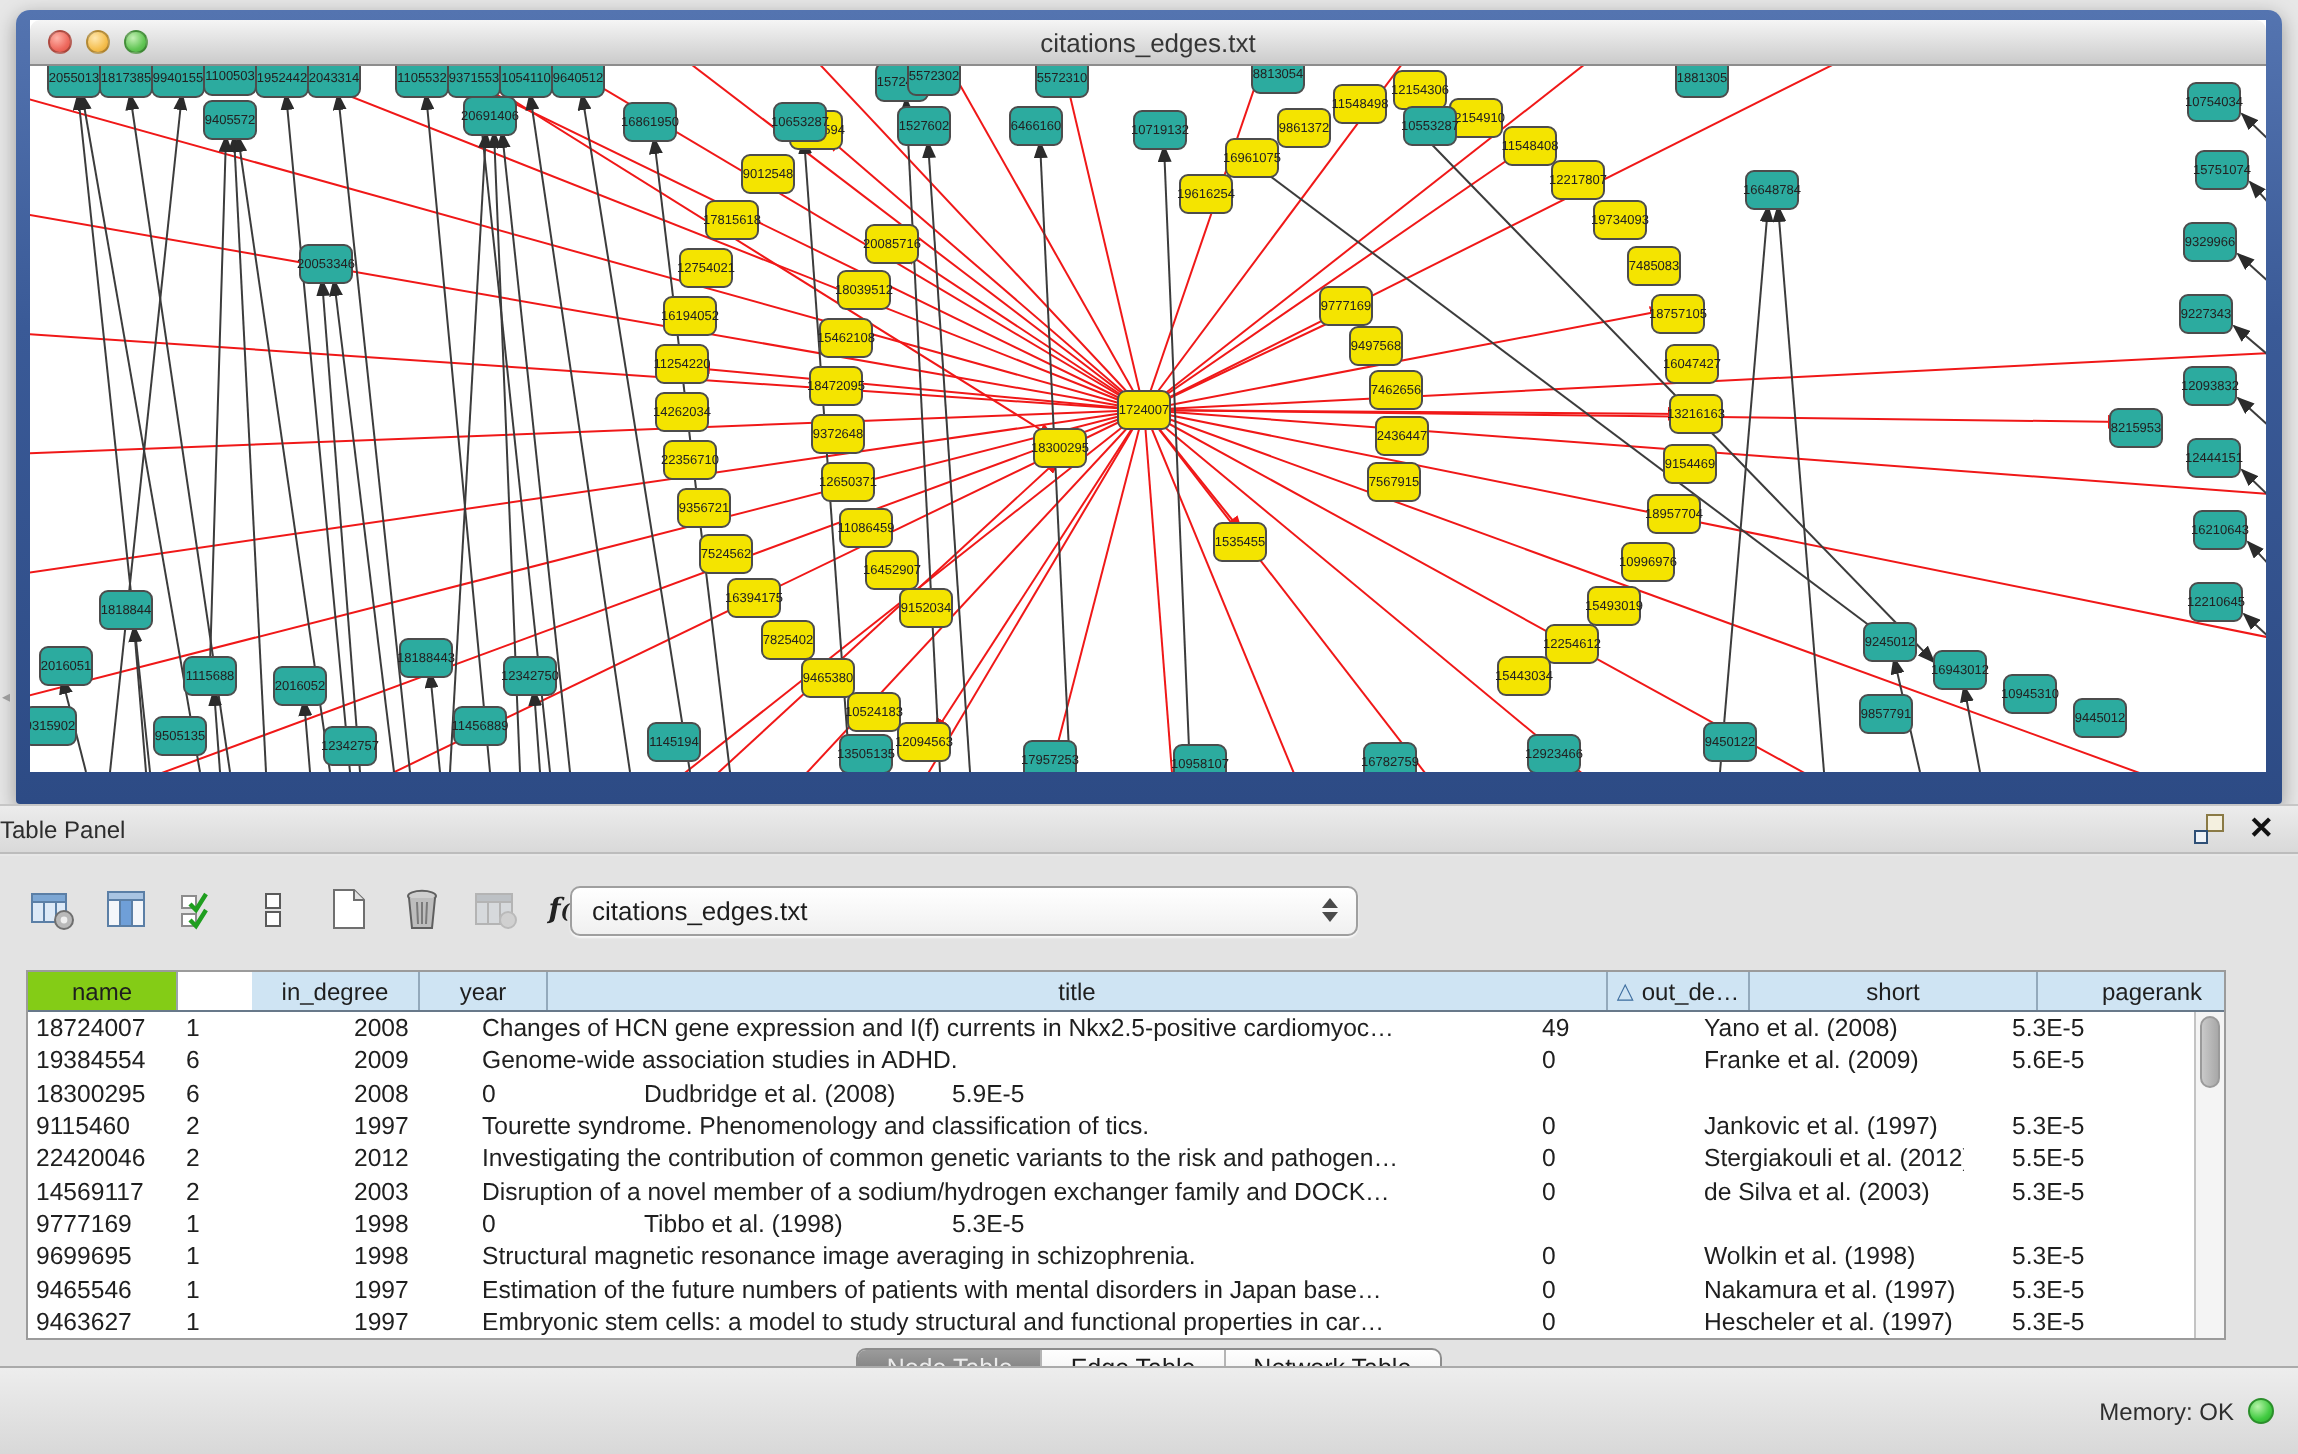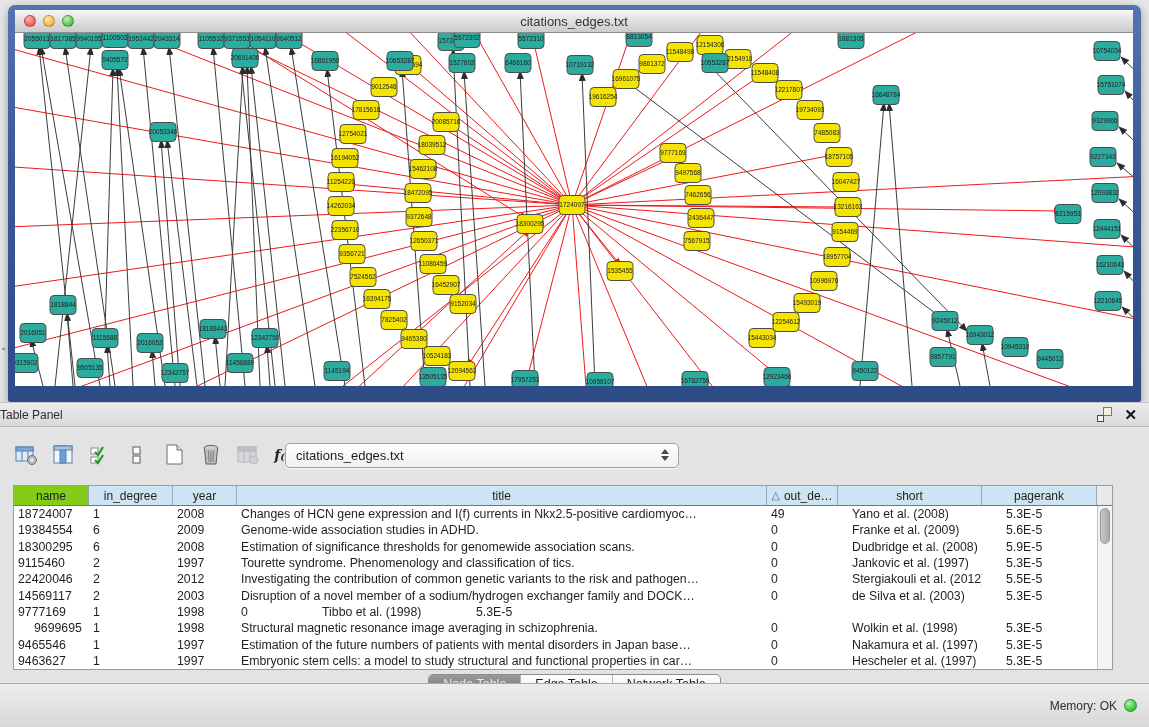--- a/index.html
+++ b/index.html
@@ -740,21 +740,21 @@
         <i class="up"></i>
         <i class="dn"></i>
       </span>
   </div>
 
   <div class="table-wrap">
     <div class="thead" id="thead">
         <div class="th gray" style="width: 75px; flex: 0 0 75px;">
           <span>name</span>
         </div>
-        <div class="th" style="width: 84px; flex: 0 0 84px;">
+        <div class="th" style="width: 84px; flex: 0 0 84px; margin-left: 37px;">
           <span>in_degree</span>
         </div>
         <div class="th" style="width: 64px; flex: 0 0 64px;">
           <span>year</span>
         </div>
         <div class="th" style="width: 530px; flex: 0 0 530px;">
           <span>title</span>
         </div>
         <div class="th" style="width: 71px; flex: 0 0 71px;">
           <span class="sort">△</span>
@@ -785,21 +785,20 @@
             <div class="td" style="width: 64px; flex: 0 0 64px; padding-left: 4px;">2009</div>
             <div class="td" style="width: 530px; flex: 0 0 530px; padding-left: 4px;">Genome-wide association studies in ADHD.</div>
             <div class="td" style="width: 71px; flex: 0 0 71px; padding-left: 4px;">0</div>
             <div class="td" style="width: 144px; flex: 0 0 144px; padding-left: 14px;">Franke et al. (2009)</div>
             <div class="td" style="width: 115px; flex: 0 0 115px; padding-left: 24px;">5.6E-5</div>
           </div>
           <div class="trow">
             <div class="td" style="width: 75px; flex: 0 0 75px; padding-left: 4px;">18300295</div>
             <div class="td" style="width: 84px; flex: 0 0 84px; padding-left: 4px;">6</div>
             <div class="td" style="width: 64px; flex: 0 0 64px; padding-left: 4px;">2008</div>
-            <div class="td" style="width: 530px; flex: 0 0 530px; padding-left: 4px;">Estimation of significance thresholds for genomewide association scans.</div>
             <div class="td" style="width: 71px; flex: 0 0 71px; padding-left: 4px;">0</div>
             <div class="td" style="width: 144px; flex: 0 0 144px; padding-left: 14px;">Dudbridge et al. (2008)</div>
             <div class="td" style="width: 115px; flex: 0 0 115px; padding-left: 24px;">5.9E-5</div>
           </div>
           <div class="trow">
             <div class="td" style="width: 75px; flex: 0 0 75px; padding-left: 4px;">9115460</div>
             <div class="td" style="width: 84px; flex: 0 0 84px; padding-left: 4px;">2</div>
             <div class="td" style="width: 64px; flex: 0 0 64px; padding-left: 4px;">1997</div>
             <div class="td" style="width: 530px; flex: 0 0 530px; padding-left: 4px;">Tourette syndrome. Phenomenology and classification of tics.</div>
             <div class="td" style="width: 71px; flex: 0 0 71px; padding-left: 4px;">0</div>
@@ -826,21 +825,21 @@
           </div>
           <div class="trow">
             <div class="td" style="width: 75px; flex: 0 0 75px; padding-left: 4px;">9777169</div>
             <div class="td" style="width: 84px; flex: 0 0 84px; padding-left: 4px;">1</div>
             <div class="td" style="width: 64px; flex: 0 0 64px; padding-left: 4px;">1998</div>
             <div class="td" style="width: 71px; flex: 0 0 71px; padding-left: 4px;">0</div>
             <div class="td" style="width: 144px; flex: 0 0 144px; padding-left: 14px;">Tibbo et al. (1998)</div>
             <div class="td" style="width: 115px; flex: 0 0 115px; padding-left: 24px;">5.3E-5</div>
           </div>
           <div class="trow">
-            <div class="td" style="width: 75px; flex: 0 0 75px; padding-left: 20px;">9699695</div>
+            <div class="td" style="width: 75px; flex: 0 0 75px; padding-left: 4px;">9699695</div>
             <div class="td" style="width: 84px; flex: 0 0 84px; padding-left: 4px;">1</div>
             <div class="td" style="width: 64px; flex: 0 0 64px; padding-left: 4px;">1998</div>
             <div class="td" style="width: 530px; flex: 0 0 530px; padding-left: 4px;">Structural magnetic resonance image averaging in schizophrenia.</div>
             <div class="td" style="width: 71px; flex: 0 0 71px; padding-left: 4px;">0</div>
             <div class="td" style="width: 144px; flex: 0 0 144px; padding-left: 14px;">Wolkin et al. (1998)</div>
             <div class="td" style="width: 115px; flex: 0 0 115px; padding-left: 24px;">5.3E-5</div>
           </div>
           <div class="trow">
             <div class="td" style="width: 75px; flex: 0 0 75px; padding-left: 4px;">9465546</div>
             <div class="td" style="width: 84px; flex: 0 0 84px; padding-left: 4px;">1</div>

